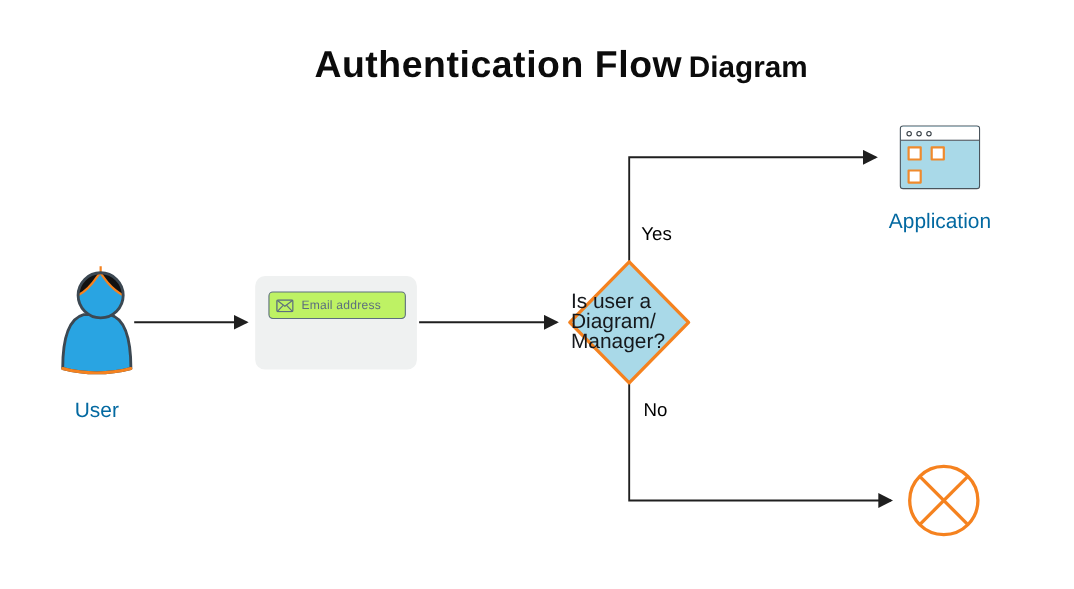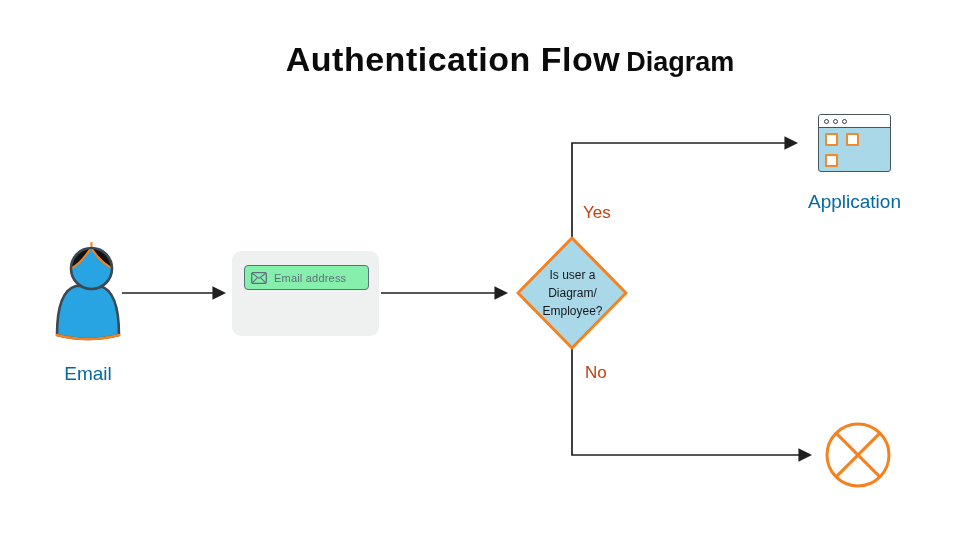--- a/index.html
+++ b/index.html
@@ -29,41 +29,41 @@
   #connectors { top: 0; left: 0; }
 
   
   .node-label {
     font-size: 19px;
     color: #0369a1;
     text-align: center;
   }
   .edge-label {
     font-size: 17px;
-    color: #c2410c;
+    color: #000000;
   }
 
   
   .decision-text {
     left: 519px; top: 266px; width: 107px;
-    font-size: 12px; line-height: 18px;
-    text-align: center; color: #15181c;
+    font-size: 19px; line-height: 18px;
+    text-align: left; color: #15181c;
   }
 
   
   .form-box {
     left: 232px; top: 251px;
     width: 147px; height: 85px;
     background: #eff1f1;
     border-radius: 9px;
   }
   .field {
     position: absolute;
     left: 12px; width: 125px; height: 25px;
-    background: #86efac;
+    background: #bef264;
     border: 1.4px solid #5d6f7e;
     border-radius: 4px;
     display: flex; align-items: center;
     padding: 0 6px; gap: 7px;
   }
   .field-email { top: 14px; }
   .field-password { top: 48px; }
   .field-label {
     font-size: 11px; color: #5d6f7e; letter-spacing: 0.2px;
     white-space: nowrap;
@@ -123,34 +123,34 @@
       <path d="M381,293 H506" marker-end="url(#arrow)"></path>
       <path d="M572,240 V143 H796" marker-end="url(#arrow)"></path>
       <path d="M572,346 V455 H810" marker-end="url(#arrow)"></path>
     </g>
     <polygon points="572,238 626,293 572,348 518,293" fill="#a9d9e8" stroke="#f5821f" stroke-width="3" stroke-linejoin="round"></polygon>
   </svg>
 
   <div class="abs decision-text">
     <div>Is user a</div>
     <div>Diagram/</div>
-    <div>Employee?</div>
+    <div>Manager?</div>
   </div>
 
   <svg class="abs" style="left:52px; top:238px;" width="76" height="104" viewBox="0 0 76 104">
 
     <path d="M5,97 Q5,53 24,48 L48,48 Q67,53 67,97 Q36,105 5,97 Z" fill="#29a4e2" stroke="#3c4852" stroke-width="2.6" stroke-linejoin="round"></path>
     <path d="M5,97 Q36,105 67,97" fill="none" stroke="#f5821f" stroke-width="2.6" stroke-linecap="round"></path>
 
     <circle cx="39.5" cy="30.5" r="20.5" fill="#111111"></circle>
     <path d="M19,30.5 Q28,26 36,14 Q38,11 39.5,10 Q41,13 46,19 Q52,26 60,30.5 A20.5,20.5 0 0 1 19,30.5 Z" fill="#29a4e2"></path>
     <path d="M19,30.5 Q28,26 36,14 Q38,11 39.5,10 M39.5,10 Q41,13 46,19 Q52,26 60,30.5 M39.5,10 L39.5,4" fill="none" stroke="#f5821f" stroke-width="2"></path>
     <circle cx="39.5" cy="30.5" r="20.5" fill="none" stroke="#3c4852" stroke-width="2.6"></circle>
   </svg>
-  <div class="abs node-label" style="left:55px; top:363px; width:66px;">Email</div>
+  <div class="abs node-label" style="left:55px; top:363px; width:66px;">User</div>
 
   <div class="abs form-box">
     <div class="field field-email">
       <span class="field-icon">
         <svg width="16" height="12" viewBox="0 0 16 12">
           <rect x="0.7" y="0.7" width="14.6" height="10.6" rx="1.2" fill="none" stroke="#5d6f7e" stroke-width="1.3"></rect>
           <path d="M1.2,1.2 L8,6.4 L14.8,1.2 M1.4,10.8 L6.2,5.9 M14.6,10.8 L9.8,5.9" fill="none" stroke="#5d6f7e" stroke-width="1.1"></path>
         </svg>
       </span>
       <span class="field-label">Email address</span>

